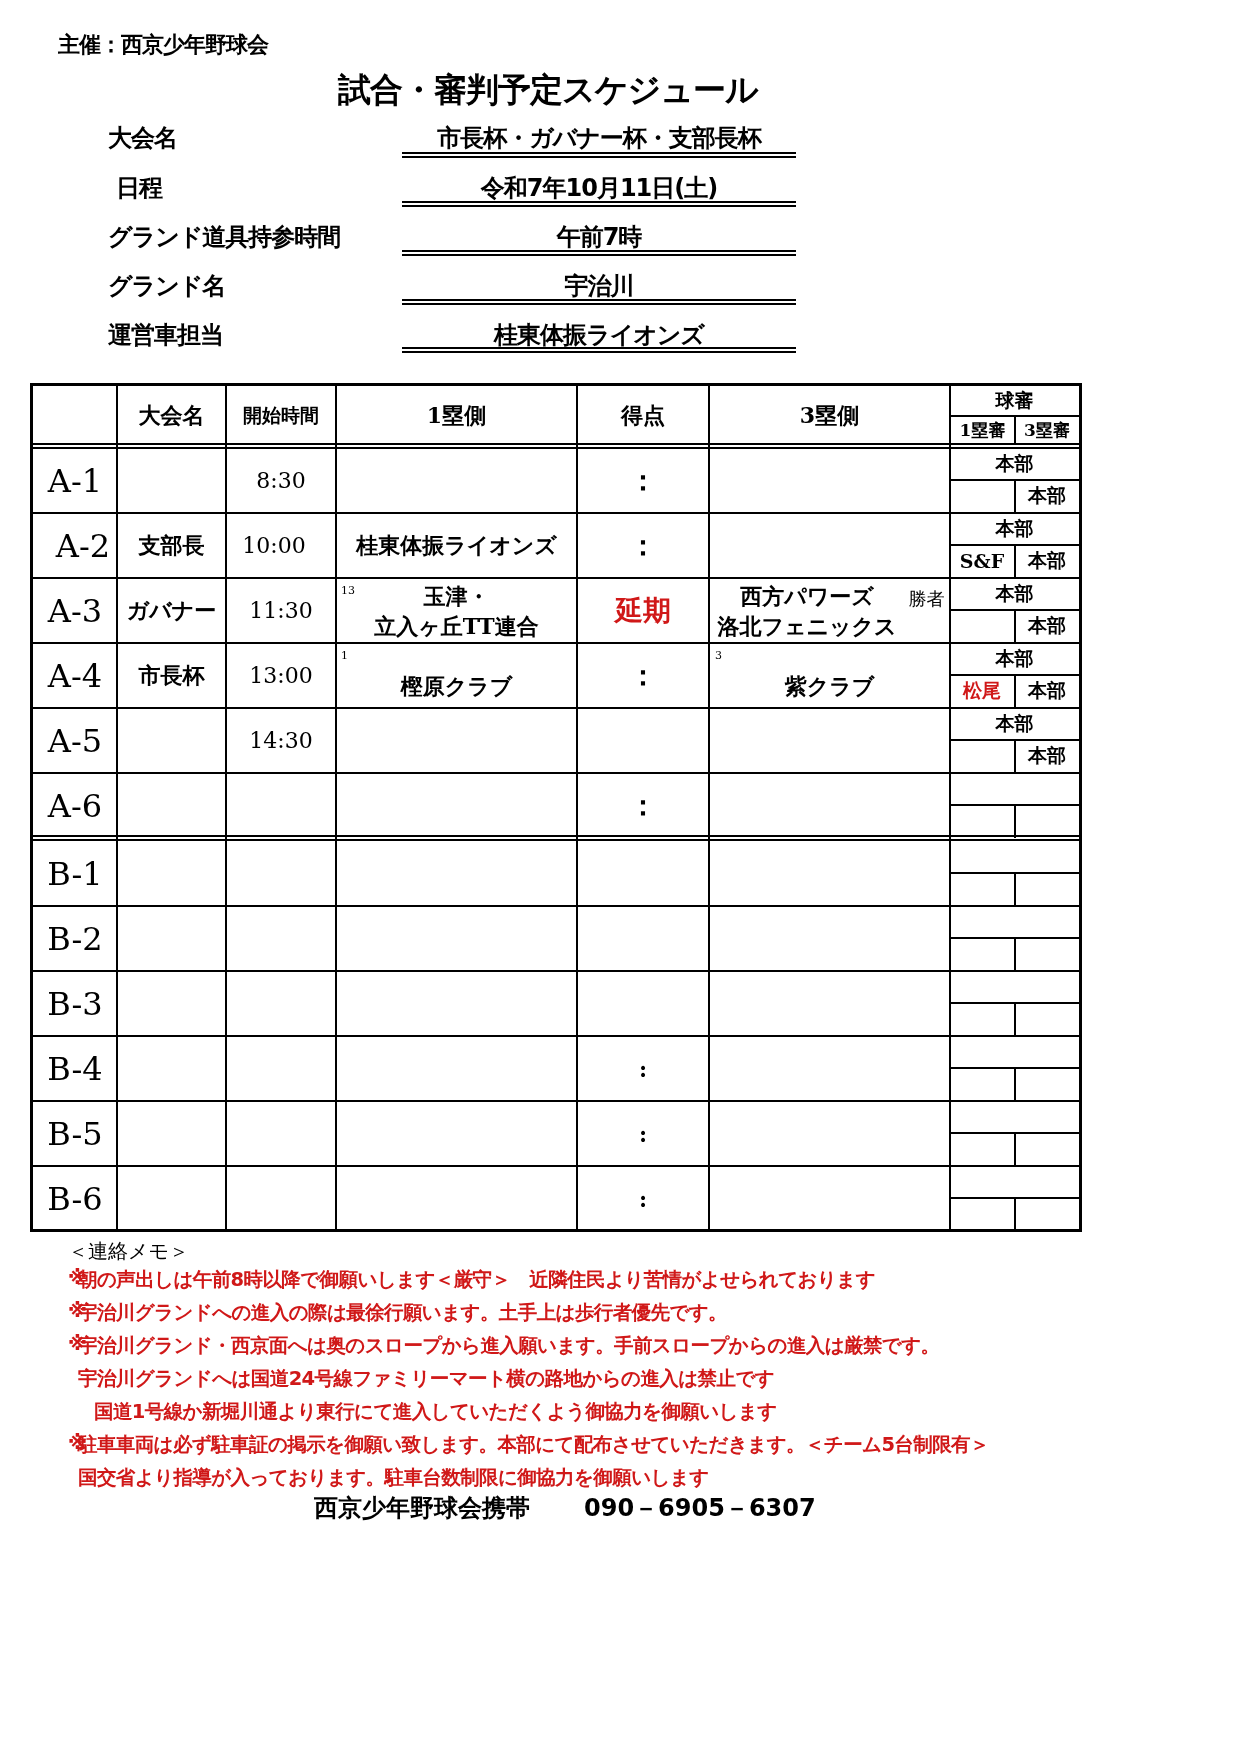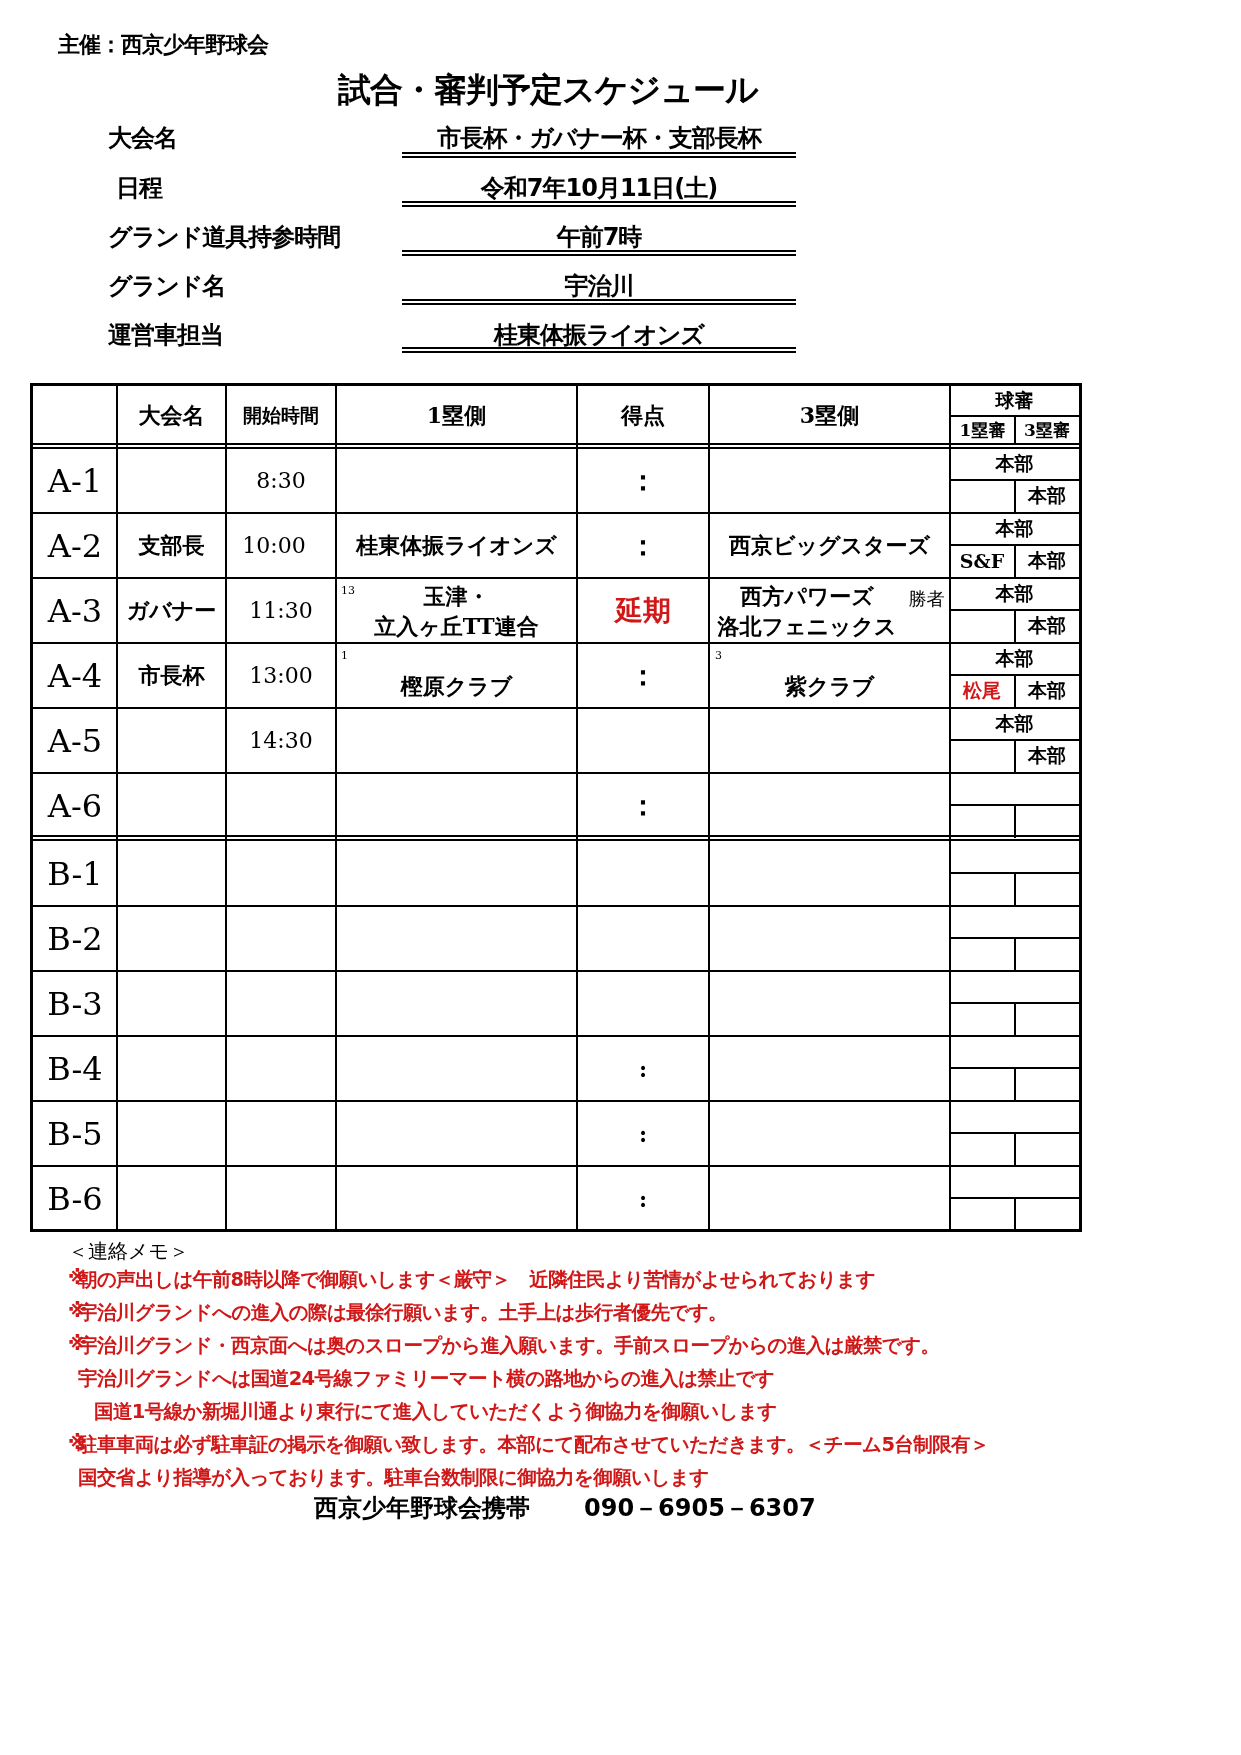--- a/index.html
+++ b/index.html
@@ -84,26 +84,25 @@
     <div class="cell time" style="left:193px; top:62px; width:110px; height:65px;">8:30</div>
     <div class="cell txt" style="left:303px; top:62px; width:241px; height:65px; "></div>
     <div class="cell score" style="left:544px; top:62px; width:132px; height:65px; ">：</div>
     <div class="cell txt" style="left:676px; top:62px; width:241px; height:65px; "></div>
     <div class="cell ump" style="left:917px; top:62px; width:129px; height:31px;">本部</div>
     <div class="cell ump" style="left:917px; top:94px; width:64px; height:32px;"></div>
     <div class="cell ump" style="left:982px; top:94px; width:64px; height:32px;">本部</div>
     <div class="hline" style="left:0; top:191px; width:1046px;"></div>
     <div class="hline" style="left:917px; top:158px; width:129px;"></div>
     <div class="vline" style="left:981px; top:159px; height:33px;"></div>
-    <div class="cell rowid" style="left:0; top:127px; width:84px; height:65px;">A-2</div>
+    <div class="cell rowid" style="left:8px; top:127px; width:84px; height:65px;">A-2</div>
     <div class="cell txt" style="left:84px; top:127px; width:109px; height:65px;">支部長</div>
     <div class="cell time" style="left:193px; top:127px; width:96px; height:65px;">10:00</div>
     <div class="cell txt" style="left:303px; top:127px; width:241px; height:65px; ">桂東体振ライオンズ</div>
     <div class="cell score" style="left:544px; top:127px; width:132px; height:65px; ">：</div>
-    <div class="cell txt" style="left:676px; top:127px; width:241px; height:65px; ">西京ビッグスターズ</div>
     <div class="cell ump" style="left:917px; top:127px; width:129px; height:31px;">本部</div>
     <div class="cell ump" style="left:917px; top:159px; width:64px; height:32px;">S&amp;F</div>
     <div class="cell ump" style="left:982px; top:159px; width:64px; height:32px;">本部</div>
     <div class="hline" style="left:0; top:256px; width:1046px;"></div>
     <div class="hline" style="left:917px; top:223px; width:129px;"></div>
     <div class="vline" style="left:981px; top:224px; height:33px;"></div>
     <div class="cell rowid" style="left:0; top:192px; width:84px; height:65px;">A-3</div>
     <div class="cell txt" style="left:84px; top:192px; width:109px; height:65px;">ガバナー</div>
     <div class="cell time" style="left:193px; top:192px; width:110px; height:65px;">11:30</div>
     <div class="cell txt" style="left:303px; top:192px; width:241px; height:65px; flex-direction:column; line-height:30px;">

